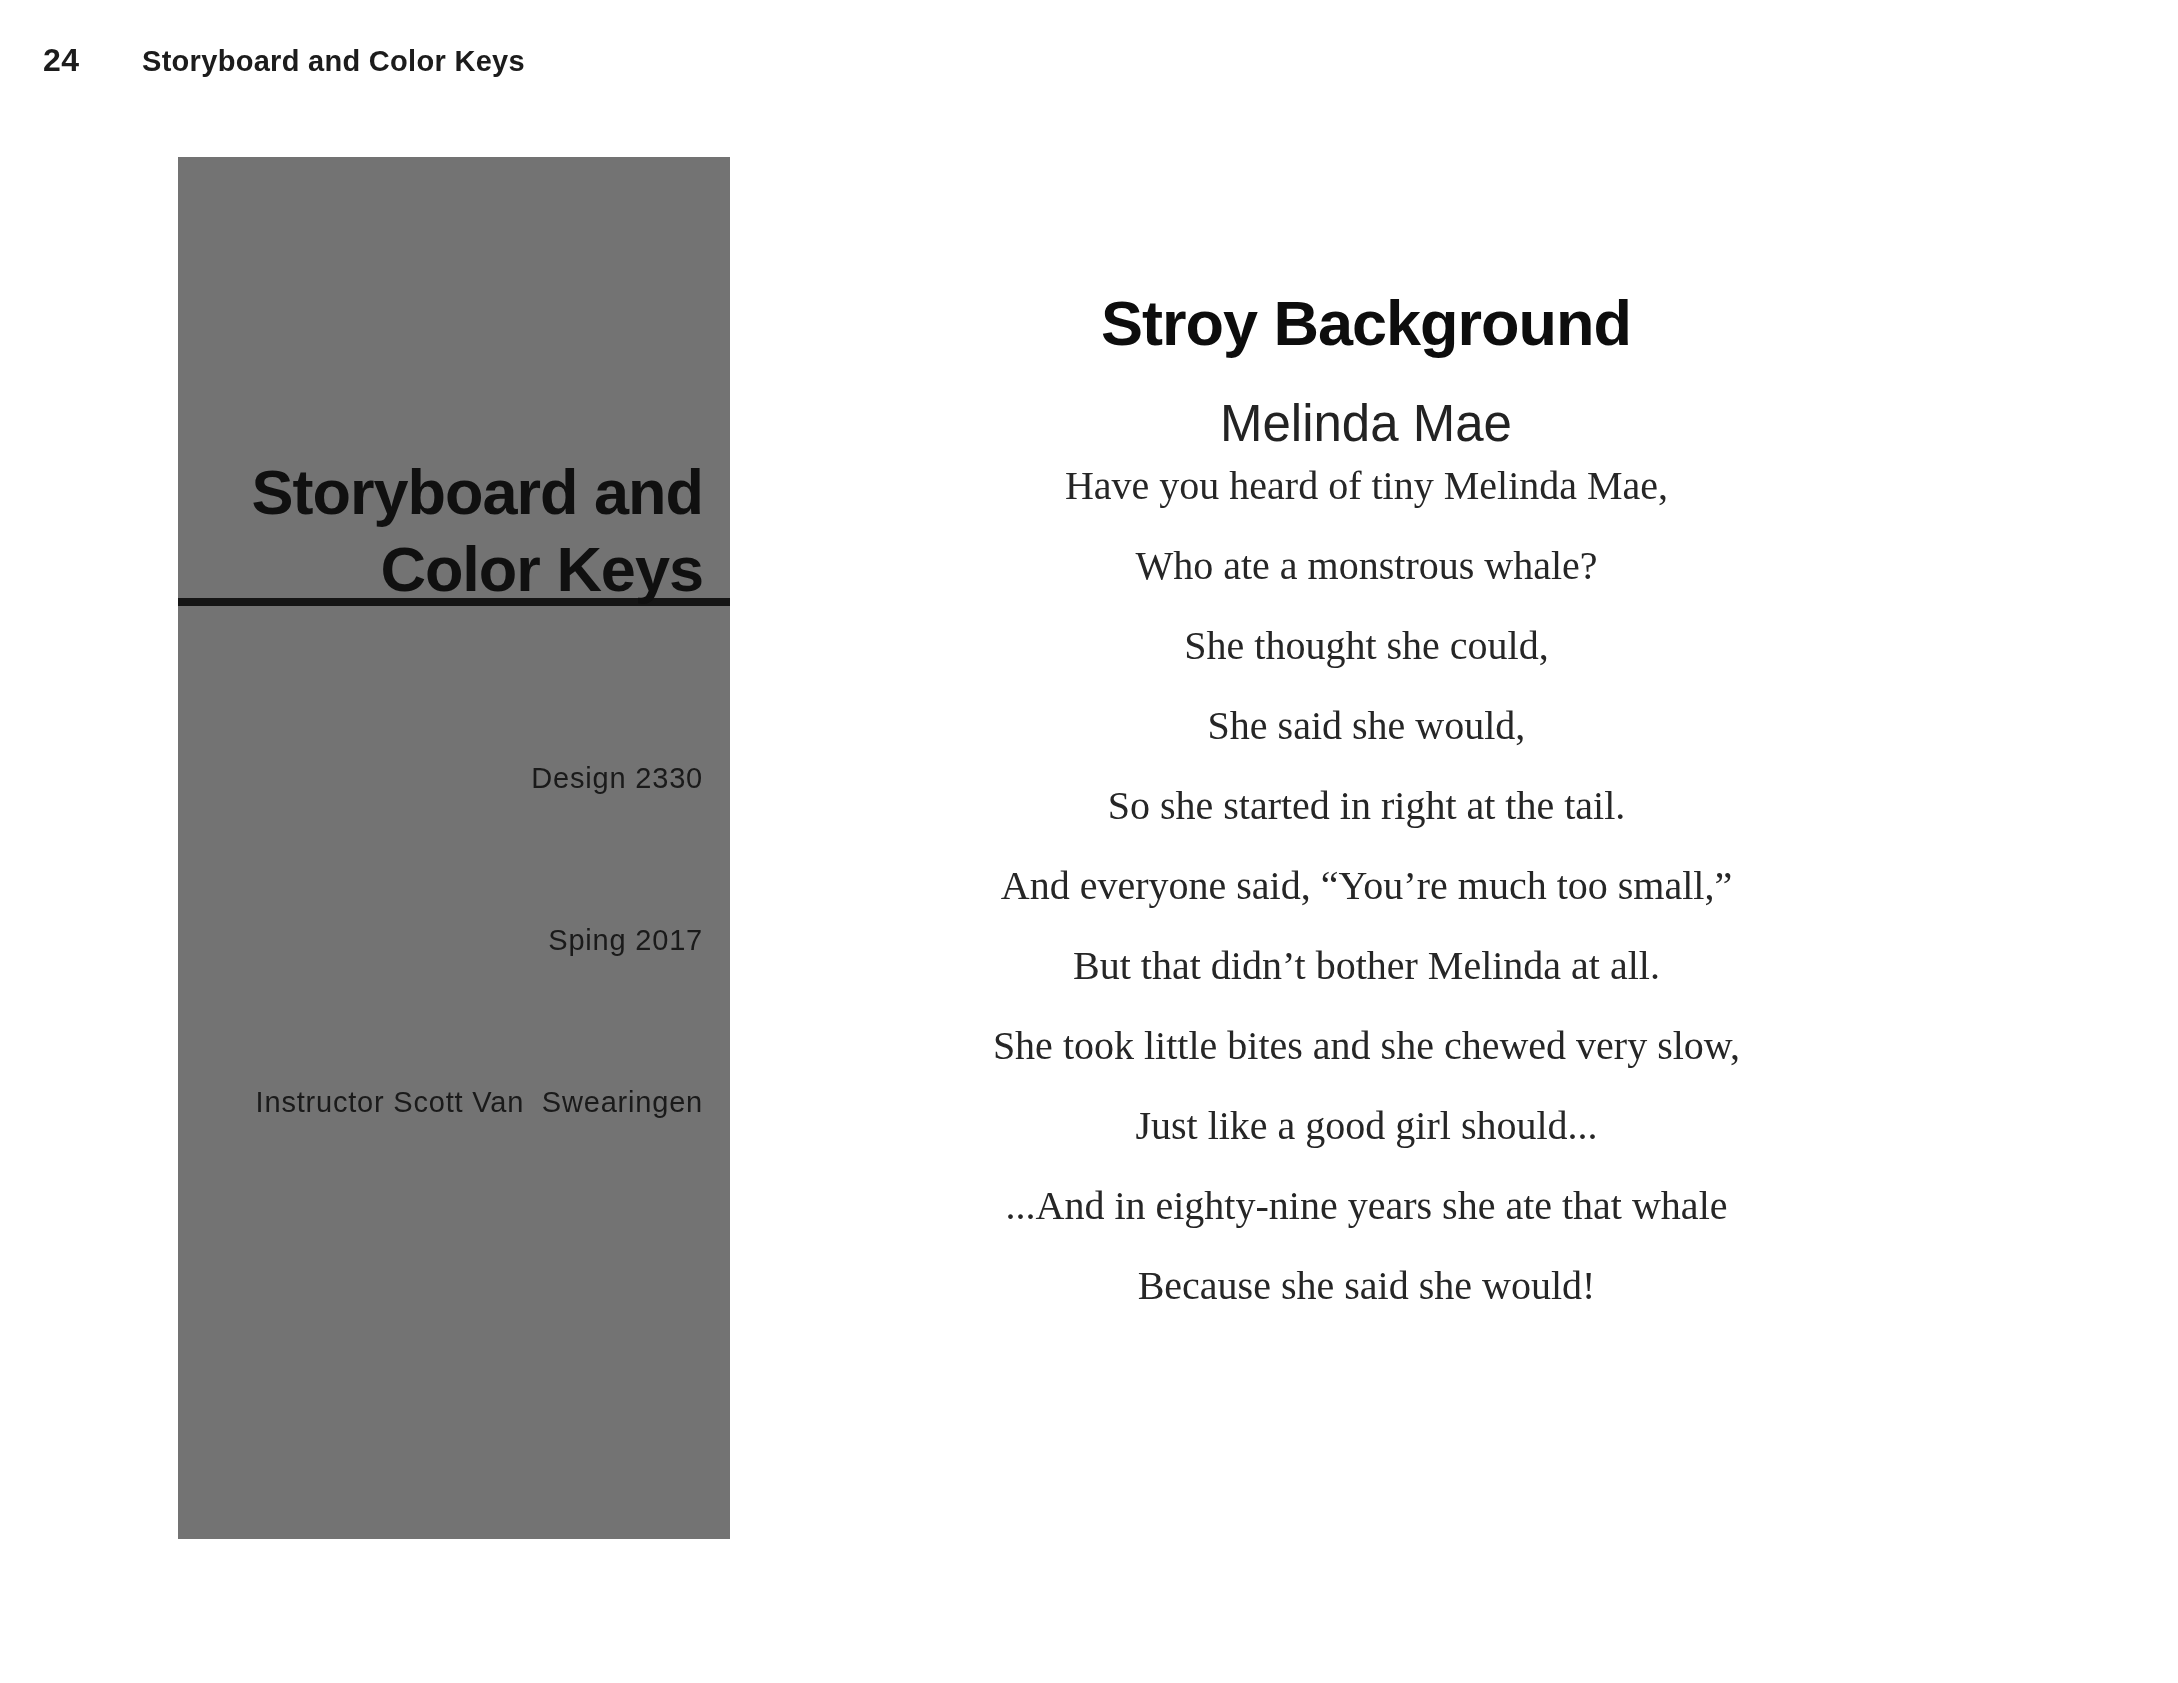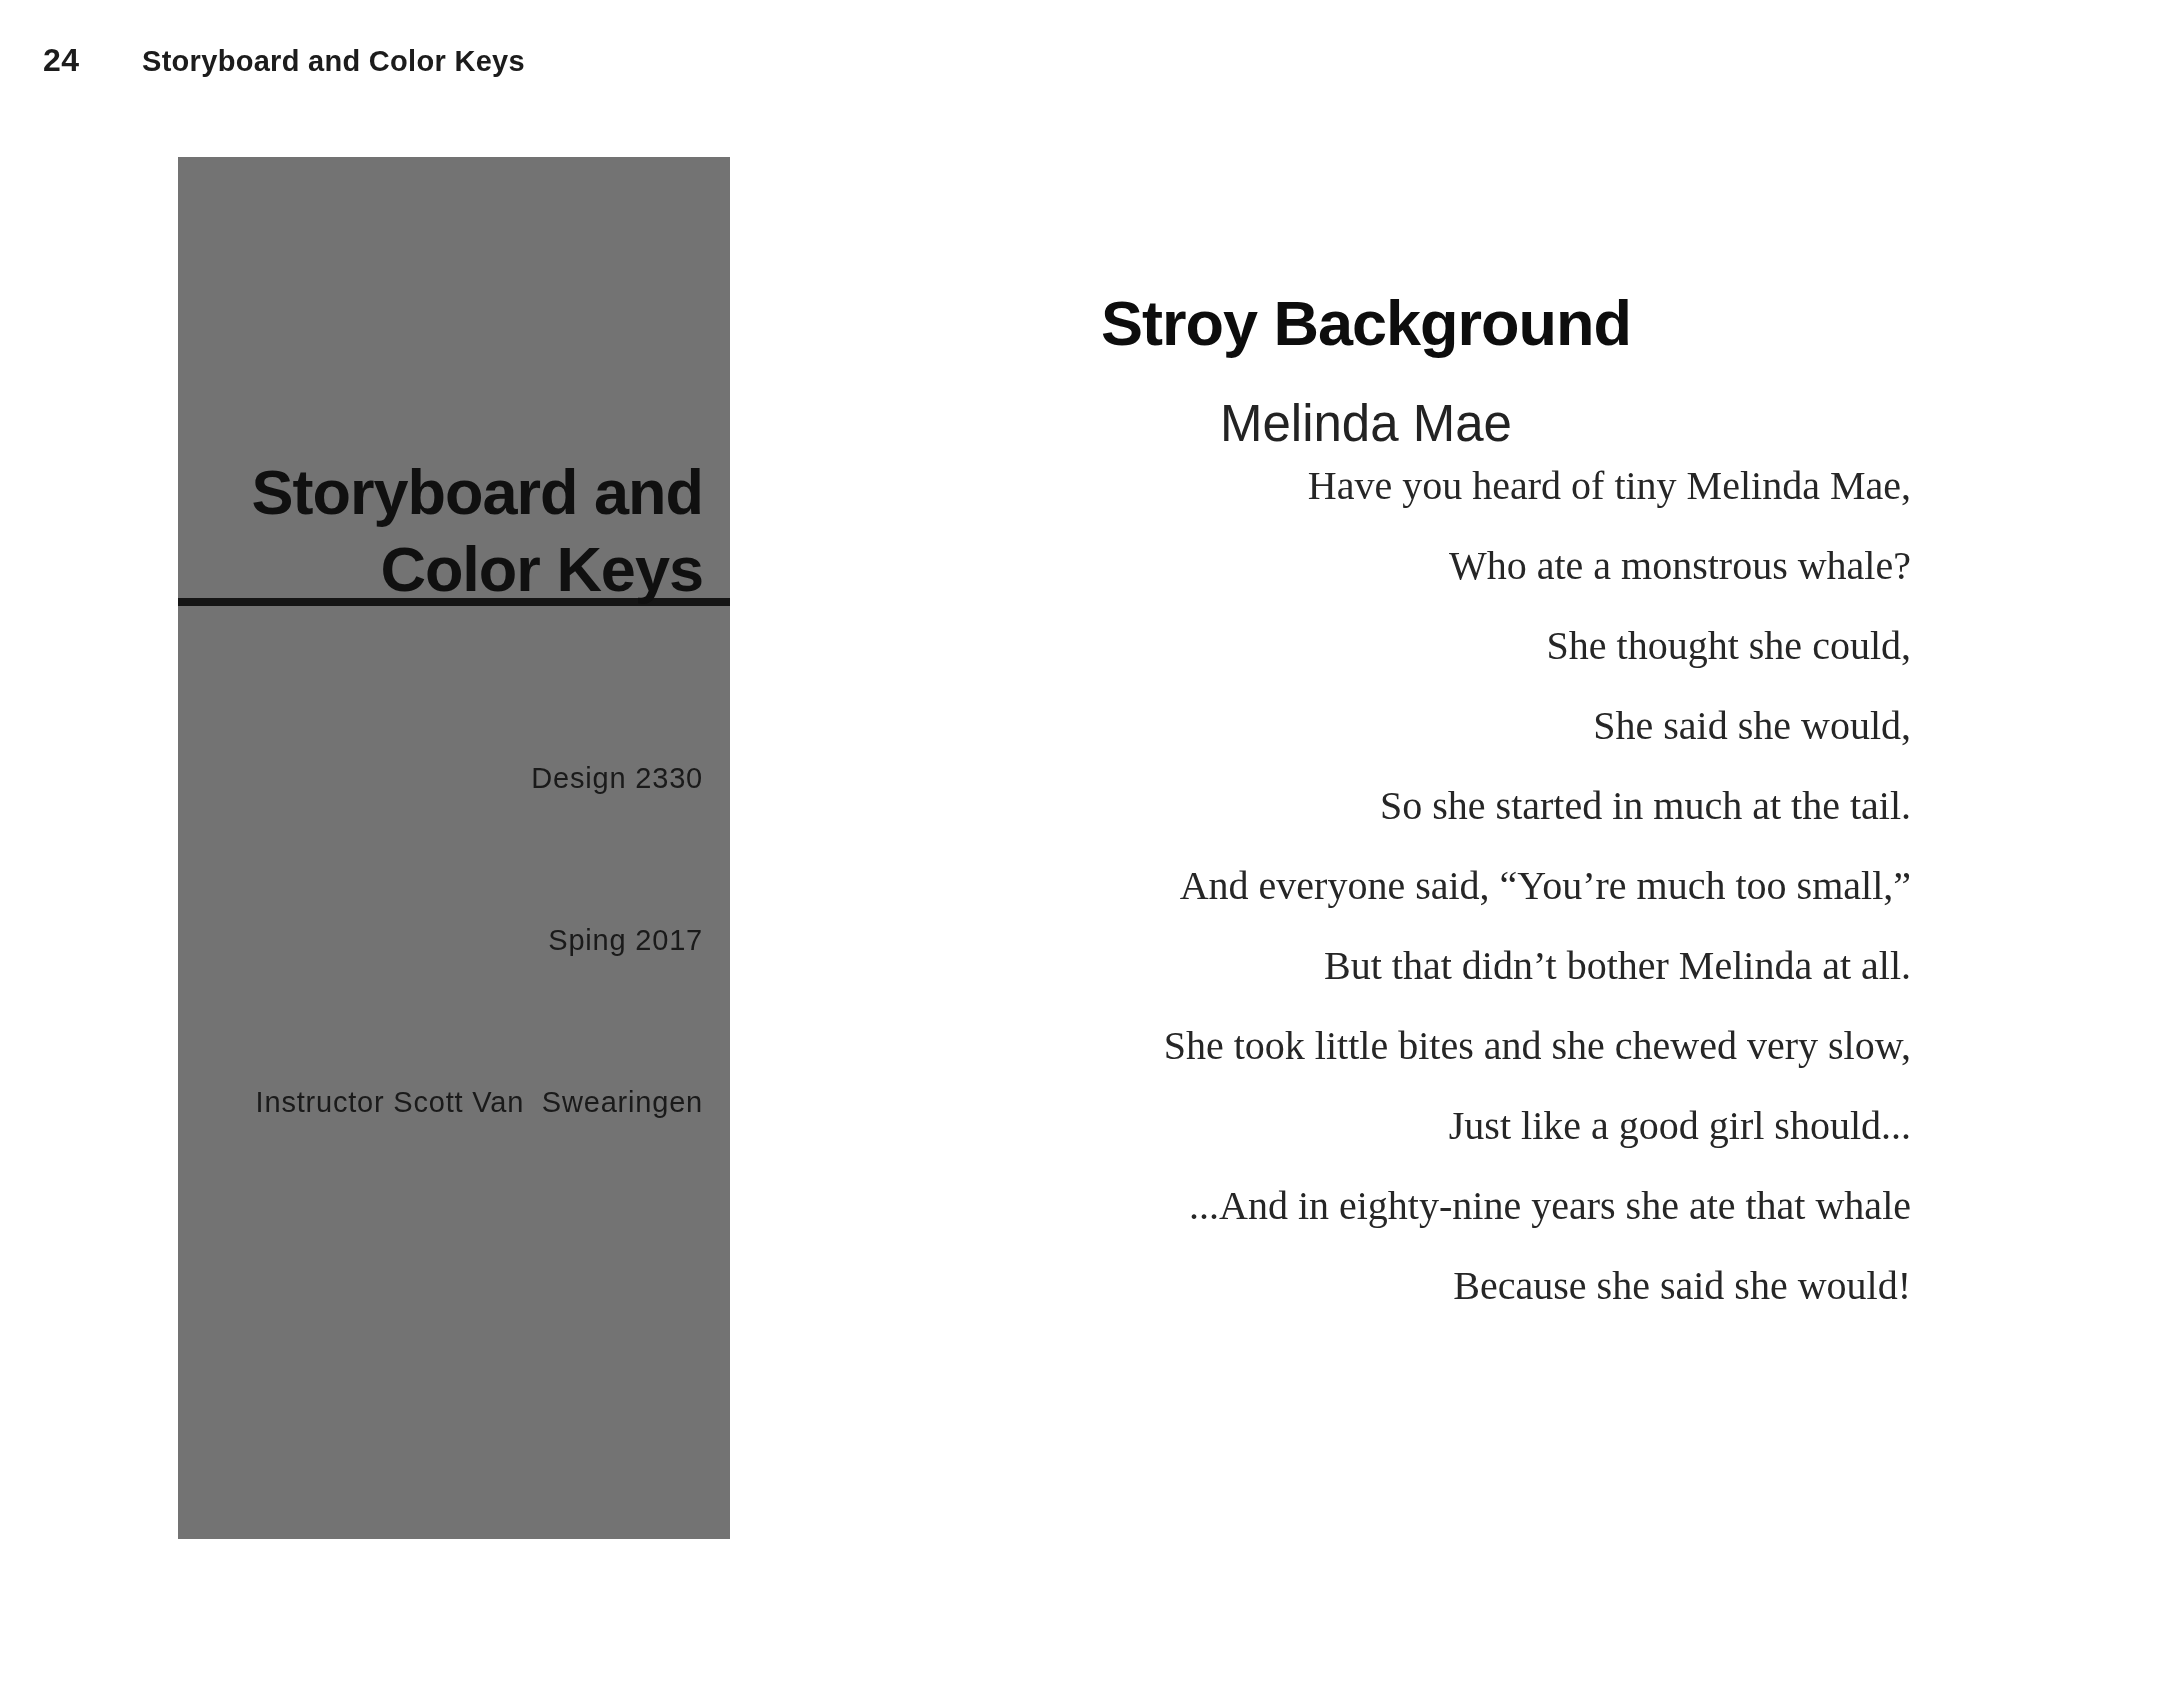--- a/index.html
+++ b/index.html
@@ -54,21 +54,21 @@
   }
   .story-subtitle{
     position:absolute;left:871px;top:394px;width:990px;
     text-align:center;
     font-family:Liberation Sans, sans-serif;
     font-size:51px;line-height:59px;font-weight:normal;
     color:#232323;
   }
   .poem{
     position:absolute;left:822px;top:446px;width:1089px;
-    text-align:right;
+    text-align:center;
     font-family:"Liberation Serif", serif;
     font-size:40px;line-height:80px;
     color:#262626;
   }
   .poem-line{white-space:pre;}
 </style>
 </head>
 <body>
 
 <div class="page">
@@ -90,21 +90,21 @@
   </div>
 
   <div class="story-title">Stroy Background</div>
   <div class="story-subtitle">Melinda Mae</div>
 
   <div class="poem">
     <div class="poem-line">Have you heard of tiny Melinda Mae,</div>
     <div class="poem-line">Who ate a monstrous whale?</div>
     <div class="poem-line">She thought she could,</div>
     <div class="poem-line">She said she would,</div>
-    <div class="poem-line">So she started in much at the tail.</div>
+    <div class="poem-line">So she started in right at the tail.</div>
     <div class="poem-line">And everyone said, “You’re much too small,”</div>
     <div class="poem-line">But that didn’t bother Melinda at all.</div>
     <div class="poem-line">She took little bites and she chewed very slow,</div>
     <div class="poem-line">Just like a good girl should...</div>
     <div class="poem-line">...And in eighty-nine years she ate that whale</div>
     <div class="poem-line">Because she said she would!</div>
   </div>
 
 </div>
 

